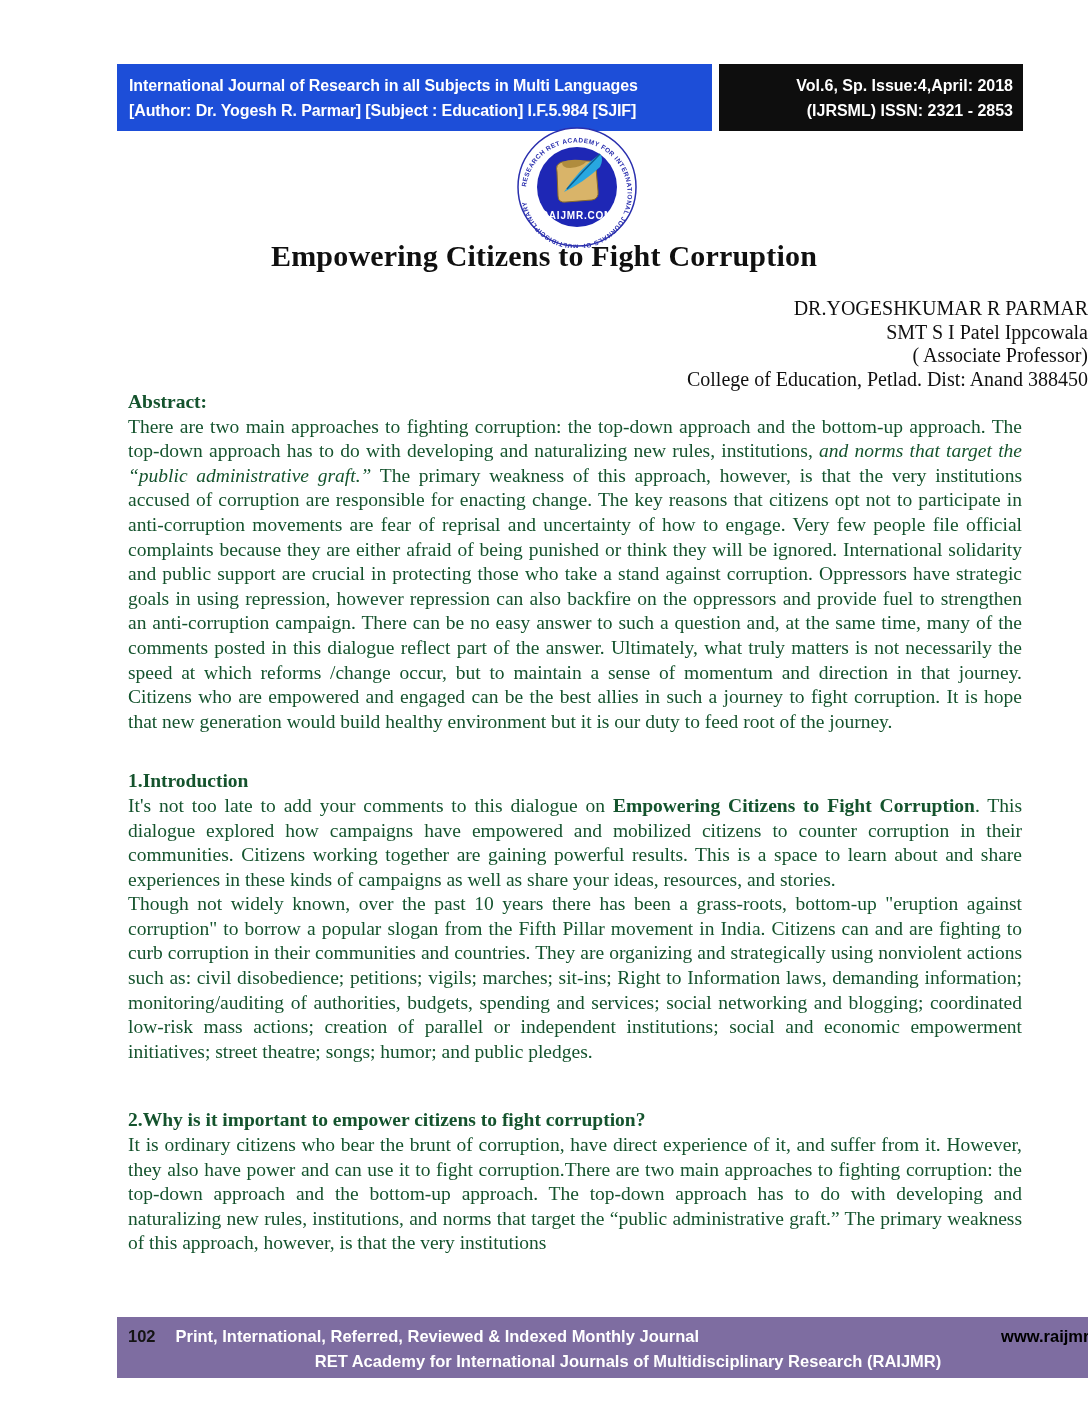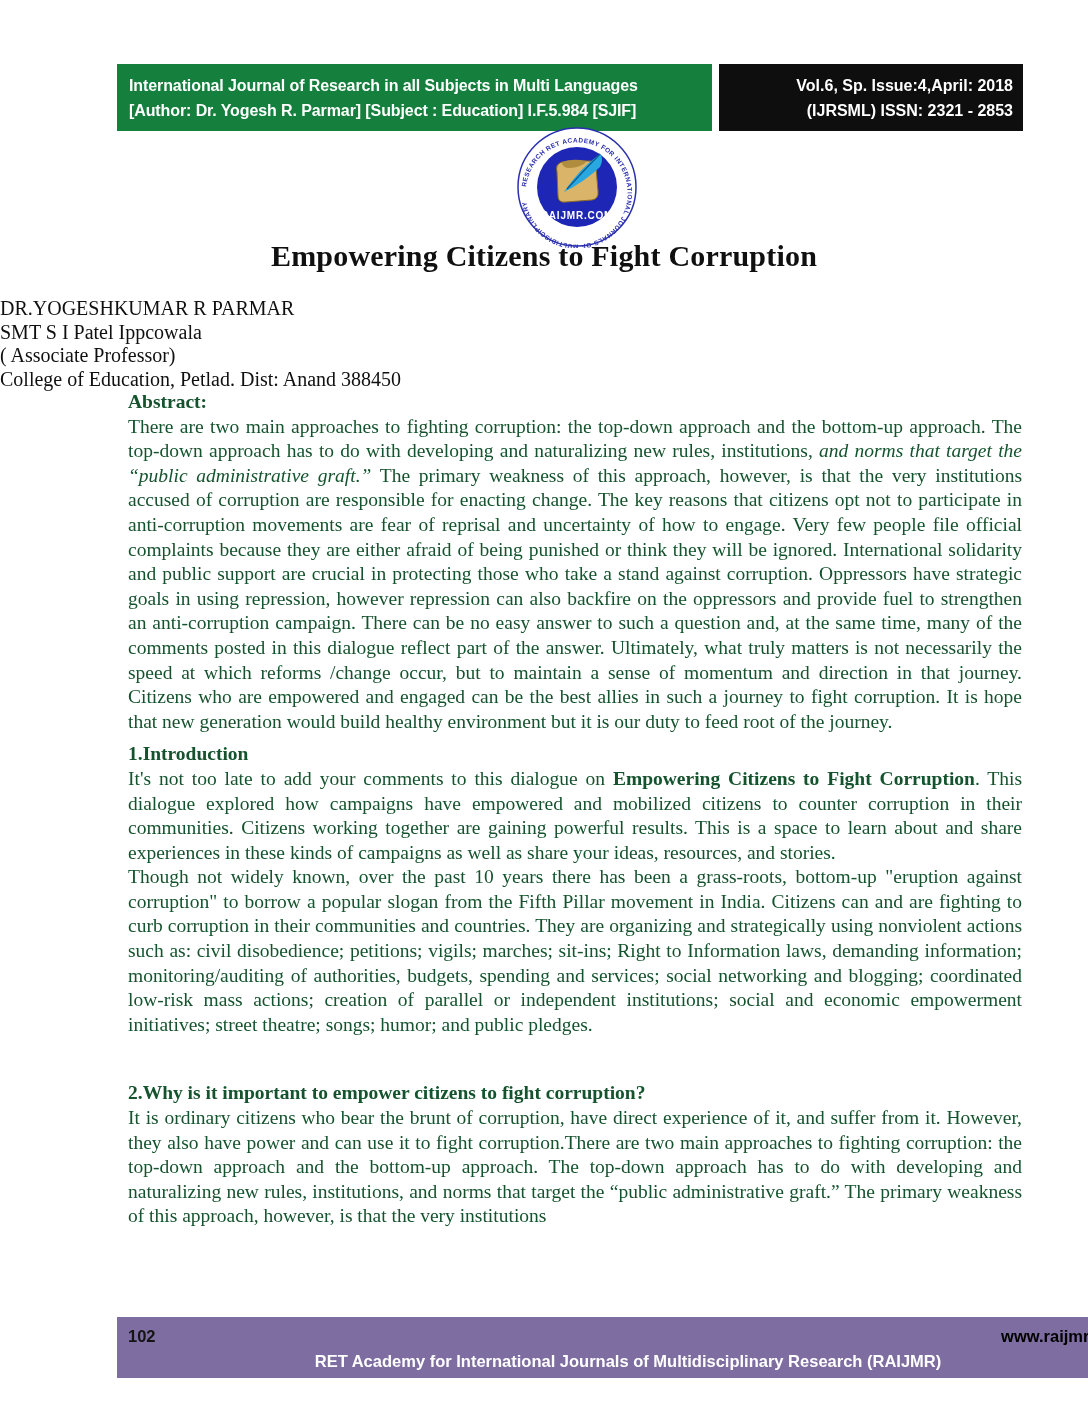--- a/index.html
+++ b/index.html
@@ -13,21 +13,21 @@
     overflow:hidden;
   }
 
   
   .header {
     position:absolute; left:117px; top:64px; width:906px; height:67px;
     display:flex;
   }
   .header-left {
     width:595px; height:67px;
-    background:#15803d;
+    background:#1d4ed8;
     color:#ffffff;
     font-family:"Liberation Sans", sans-serif;
     font-weight:bold; font-size:16px; line-height:25px;
     padding:9px 6px 0 12px;
     letter-spacing:-0.1px;
     white-space:nowrap;
   }
   .header-gap { width:7px; background:#ffffff; }
   .header-right {
     flex:1; height:67px;
@@ -46,35 +46,35 @@
   
   .paper-title {
     position:absolute; top:239px; left:0; width:100%;
     text-align:center;
     font-size:30px; font-weight:bold;
     letter-spacing:0.2px;
     color:#101010;
   }
   .author-block {
     position:absolute; top:297px; left:0; width:100%;
-    text-align:left;
+    text-align:right;
     font-size:20px; line-height:23.5px;
     color:#101010;
     font-family:Liberation Serif, serif;
   }
 
   
   .main {
     position:absolute; left:128px; top:390px; width:894px;
     font-size:19.5px; line-height:24.6px;
     text-align:justify;
     color:#14532d;
   }
   .sec-heading { font-weight:bold; text-align:left; }
-  .mt-intro { margin-top:8px; }
+  .mt-intro { margin-top:35px; }
   .mt-sec2  { margin-top:44px; }
   .main p { text-align:justify; }
   .main em { font-style:italic; }
   .main b { font-weight:bold; }
 
   
   .footer {
     position:absolute; left:117px; top:1317px; width:1022px; height:61px;
     background:#7e6da1;
     font-family:"Liberation Sans", sans-serif;
@@ -148,18 +148,19 @@
     <p>Though not widely known, over the past 10 years there has been a grass-roots, bottom-up "eruption against corruption" to borrow a popular slogan from the Fifth Pillar movement in India. Citizens can and are fighting to curb corruption in their communities and countries. They are organizing and strategically using nonviolent actions such as: civil disobedience; petitions; vigils; marches; sit-ins; Right to Information laws, demanding information; monitoring/auditing of authorities, budgets, spending and services; social networking and blogging; coordinated low-risk mass actions; creation of parallel or independent institutions; social and economic empowerment initiatives; street theatre; songs; humor; and public pledges.</p>
 
     <div class="sec-heading mt-sec2">2.Why is it important to empower citizens to fight corruption?</div>
     <p>It is ordinary citizens who bear the brunt of corruption, have direct experience of it, and suffer from it.  However, they also have power and can use it to fight corruption.There  are  two  main  approaches  to fighting corruption: the top-down approach and the bottom-up approach.  The top-down approach has to do with developing and naturalizing new rules, institutions, and norms that target the “public administrative graft.”  The primary weakness of this approach, however, is that the very institutions</p>
 
   </div>
 
   <div class="footer">
     <div class="footer-row1">
       <span class="footer-pagenum">102</span>
+      <span>Print, International, Referred,  Reviewed &amp; Indexed Monthly Journal</span>
       <span class="footer-site">www.raijmr.com</span>
     </div>
     <div class="footer-row2">RET Academy for International Journals of Multidisciplinary Research (RAIJMR)</div>
   </div>
 
 </div>
 
 </body></html>

